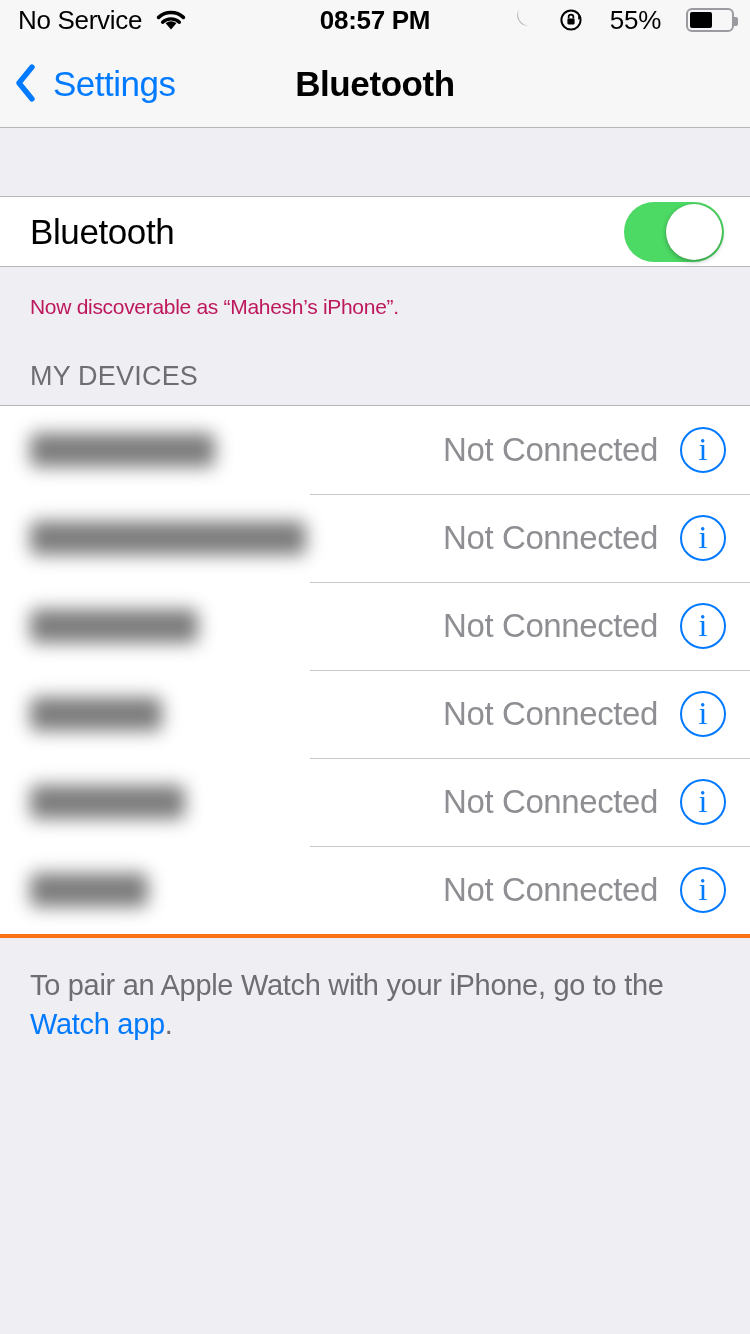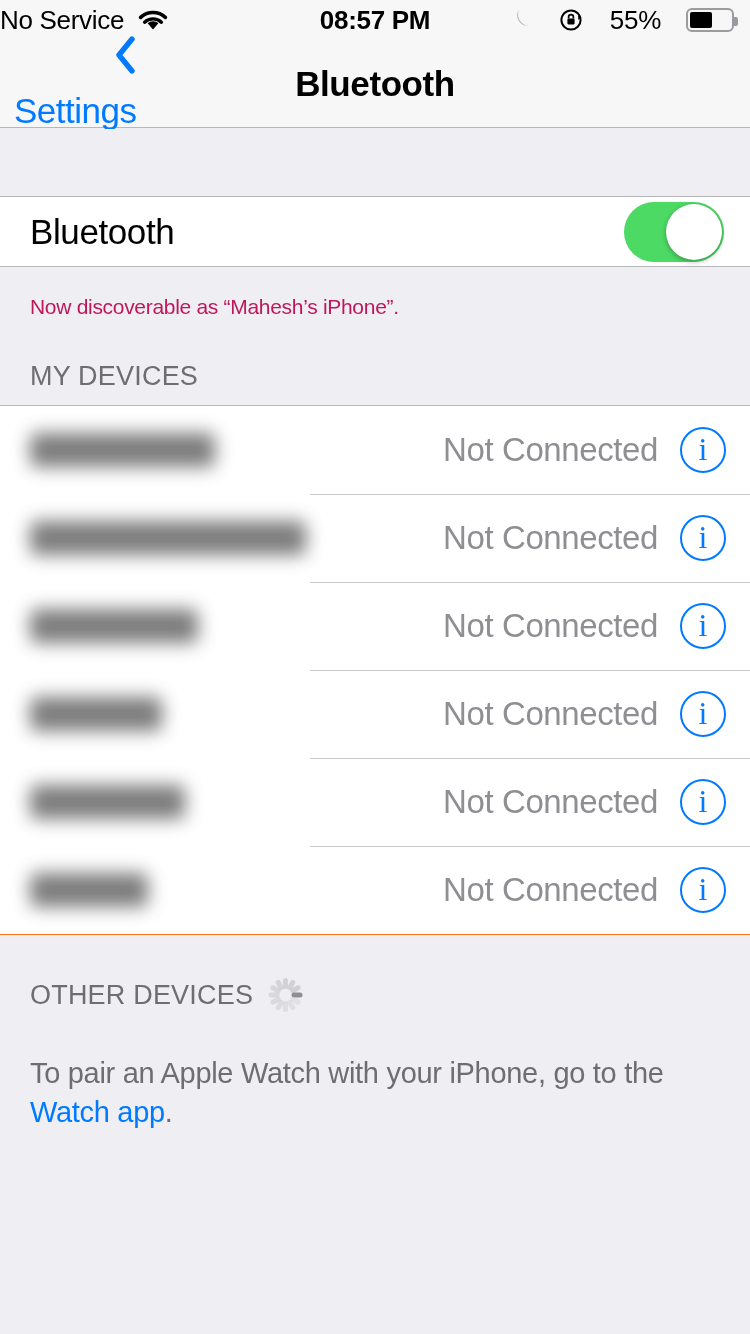--- a/index.html
+++ b/index.html
@@ -11,21 +11,21 @@
     overflow:hidden;
   }
   .screen { position:relative; width:750px; height:1334px; background:#efeef3; }
 
   
   .statusbar {
     position:absolute; top:0; left:0; width:750px; height:40px;
     background:#f7f7f8;
     display:flex; align-items:center;
   }
-  .sb-left { position:absolute; left:0; display:flex; align-items:center; gap:12px; }
+  .sb-left { position:absolute; left:18px; display:flex; align-items:center; gap:12px; }
   .sb-carrier { font-size:26px; color:#000; letter-spacing:-0.3px; }
   .sb-center {
     position:absolute; left:0; width:750px; text-align:center;
     font-size:26px; font-weight:bold; color:#000; letter-spacing:-0.3px;
   }
   .sb-right { position:absolute; right:16px; display:flex; align-items:center; gap:25px; }
   .sb-batt-pct { font-size:26px; color:#000; letter-spacing:-0.3px; }
 
   .wifi-icon { width:34px; height:24px; display:block; }
   .moon-icon { width:24px; height:26px; display:block; }
@@ -44,23 +44,22 @@
   .battery-fill { height:100%; background:#000; border-radius:2px; }
 
   
   .navbar {
     position:absolute; top:40px; left:0; width:750px; height:88px;
     background:#f7f7f8;
     border-bottom:1px solid #b7b7bb;
     display:flex; align-items:center; justify-content:center;
   }
   .nav-back {
-    position:absolute; left:14px; display:flex; align-items:flex-end; gap:17px;
+    position:absolute; left:14px; display:flex; align-items:flex-start; gap:17px;
     cursor:pointer;
-    flex-direction:column;
   }
   .chevron-left { width:22px; height:38px; display:block; }
   .nav-back-label { font-size:35px; color:#007aff; letter-spacing:-0.5px; }
   .nav-title { font-size:35px; font-weight:bold; color:#000; letter-spacing:-0.4px; }
 
   
   .content { position:absolute; top:129px; left:0; width:750px; bottom:0; background:#efeef3; }
 
   .gap-top { height:68px; background:#efeef3; border-bottom:1px solid #b7b7bb; }
 
@@ -91,21 +90,21 @@
 
   .section-header {
     font-size:27px; color:#6d6d72; letter-spacing:0.2px;
     padding:42px 30px 13px 30px;
     display:flex; align-items:center; gap:14px;
   }
 
   .device-list {
     background:#fff;
     border-top:1px solid #b7b7bb;
-    border-bottom:1px solid #f97316;
+    border-bottom:4px solid #f97316;
   }
   .device-row {
     position:relative; height:88px;
     display:flex; align-items:center; justify-content:flex-end;
     padding-right:24px; cursor:pointer;
   }
   .device-row + .device-row::before {
     content:""; position:absolute; top:0; left:310px; right:0;
     height:1px; background:#c8c7cc;
   }
@@ -258,36 +257,19 @@
         </div>
         <div class="device-row">
           <span class="device-name" style="width: 118px; height: 34px; background: rgb(74, 74, 74); border-radius: 6px; opacity: 0.72;"></span>
           <span class="device-status">Not Connected</span>
           <span class="info-btn">
             <span class="info-glyph">i</span>
           </span>
         </div>
       </div>
 
-    <div class="section-header">
-      <span>OTHER DEVICES</span>
-      <span class="spinner" id="spinner">
-          <i style="transform: rotate(0deg); opacity: 0.75;"></i>
-          <i style="transform: rotate(30deg); opacity: 0.8;"></i>
-          <i style="transform: rotate(60deg); opacity: 0.85;"></i>
-          <i style="transform: rotate(90deg); opacity: 1; background: rgb(142, 142, 147);"></i>
-          <i style="transform: rotate(120deg); opacity: 0.35;"></i>
-          <i style="transform: rotate(150deg); opacity: 0.4;"></i>
-          <i style="transform: rotate(180deg); opacity: 0.45;"></i>
-          <i style="transform: rotate(210deg); opacity: 0.5;"></i>
-          <i style="transform: rotate(240deg); opacity: 0.55;"></i>
-          <i style="transform: rotate(270deg); opacity: 0.6;"></i>
-          <i style="transform: rotate(300deg); opacity: 0.65;"></i>
-          <i style="transform: rotate(330deg); opacity: 0.7;"></i>
-        </span>
-    </div>
 
     <div class="footer-text">
       <span>To pair an Apple Watch with your iPhone, go to the </span><span class="footer-link">Watch app</span><span>.</span>
     </div>
 
   </div>
 </div>
 
 </body></html>

